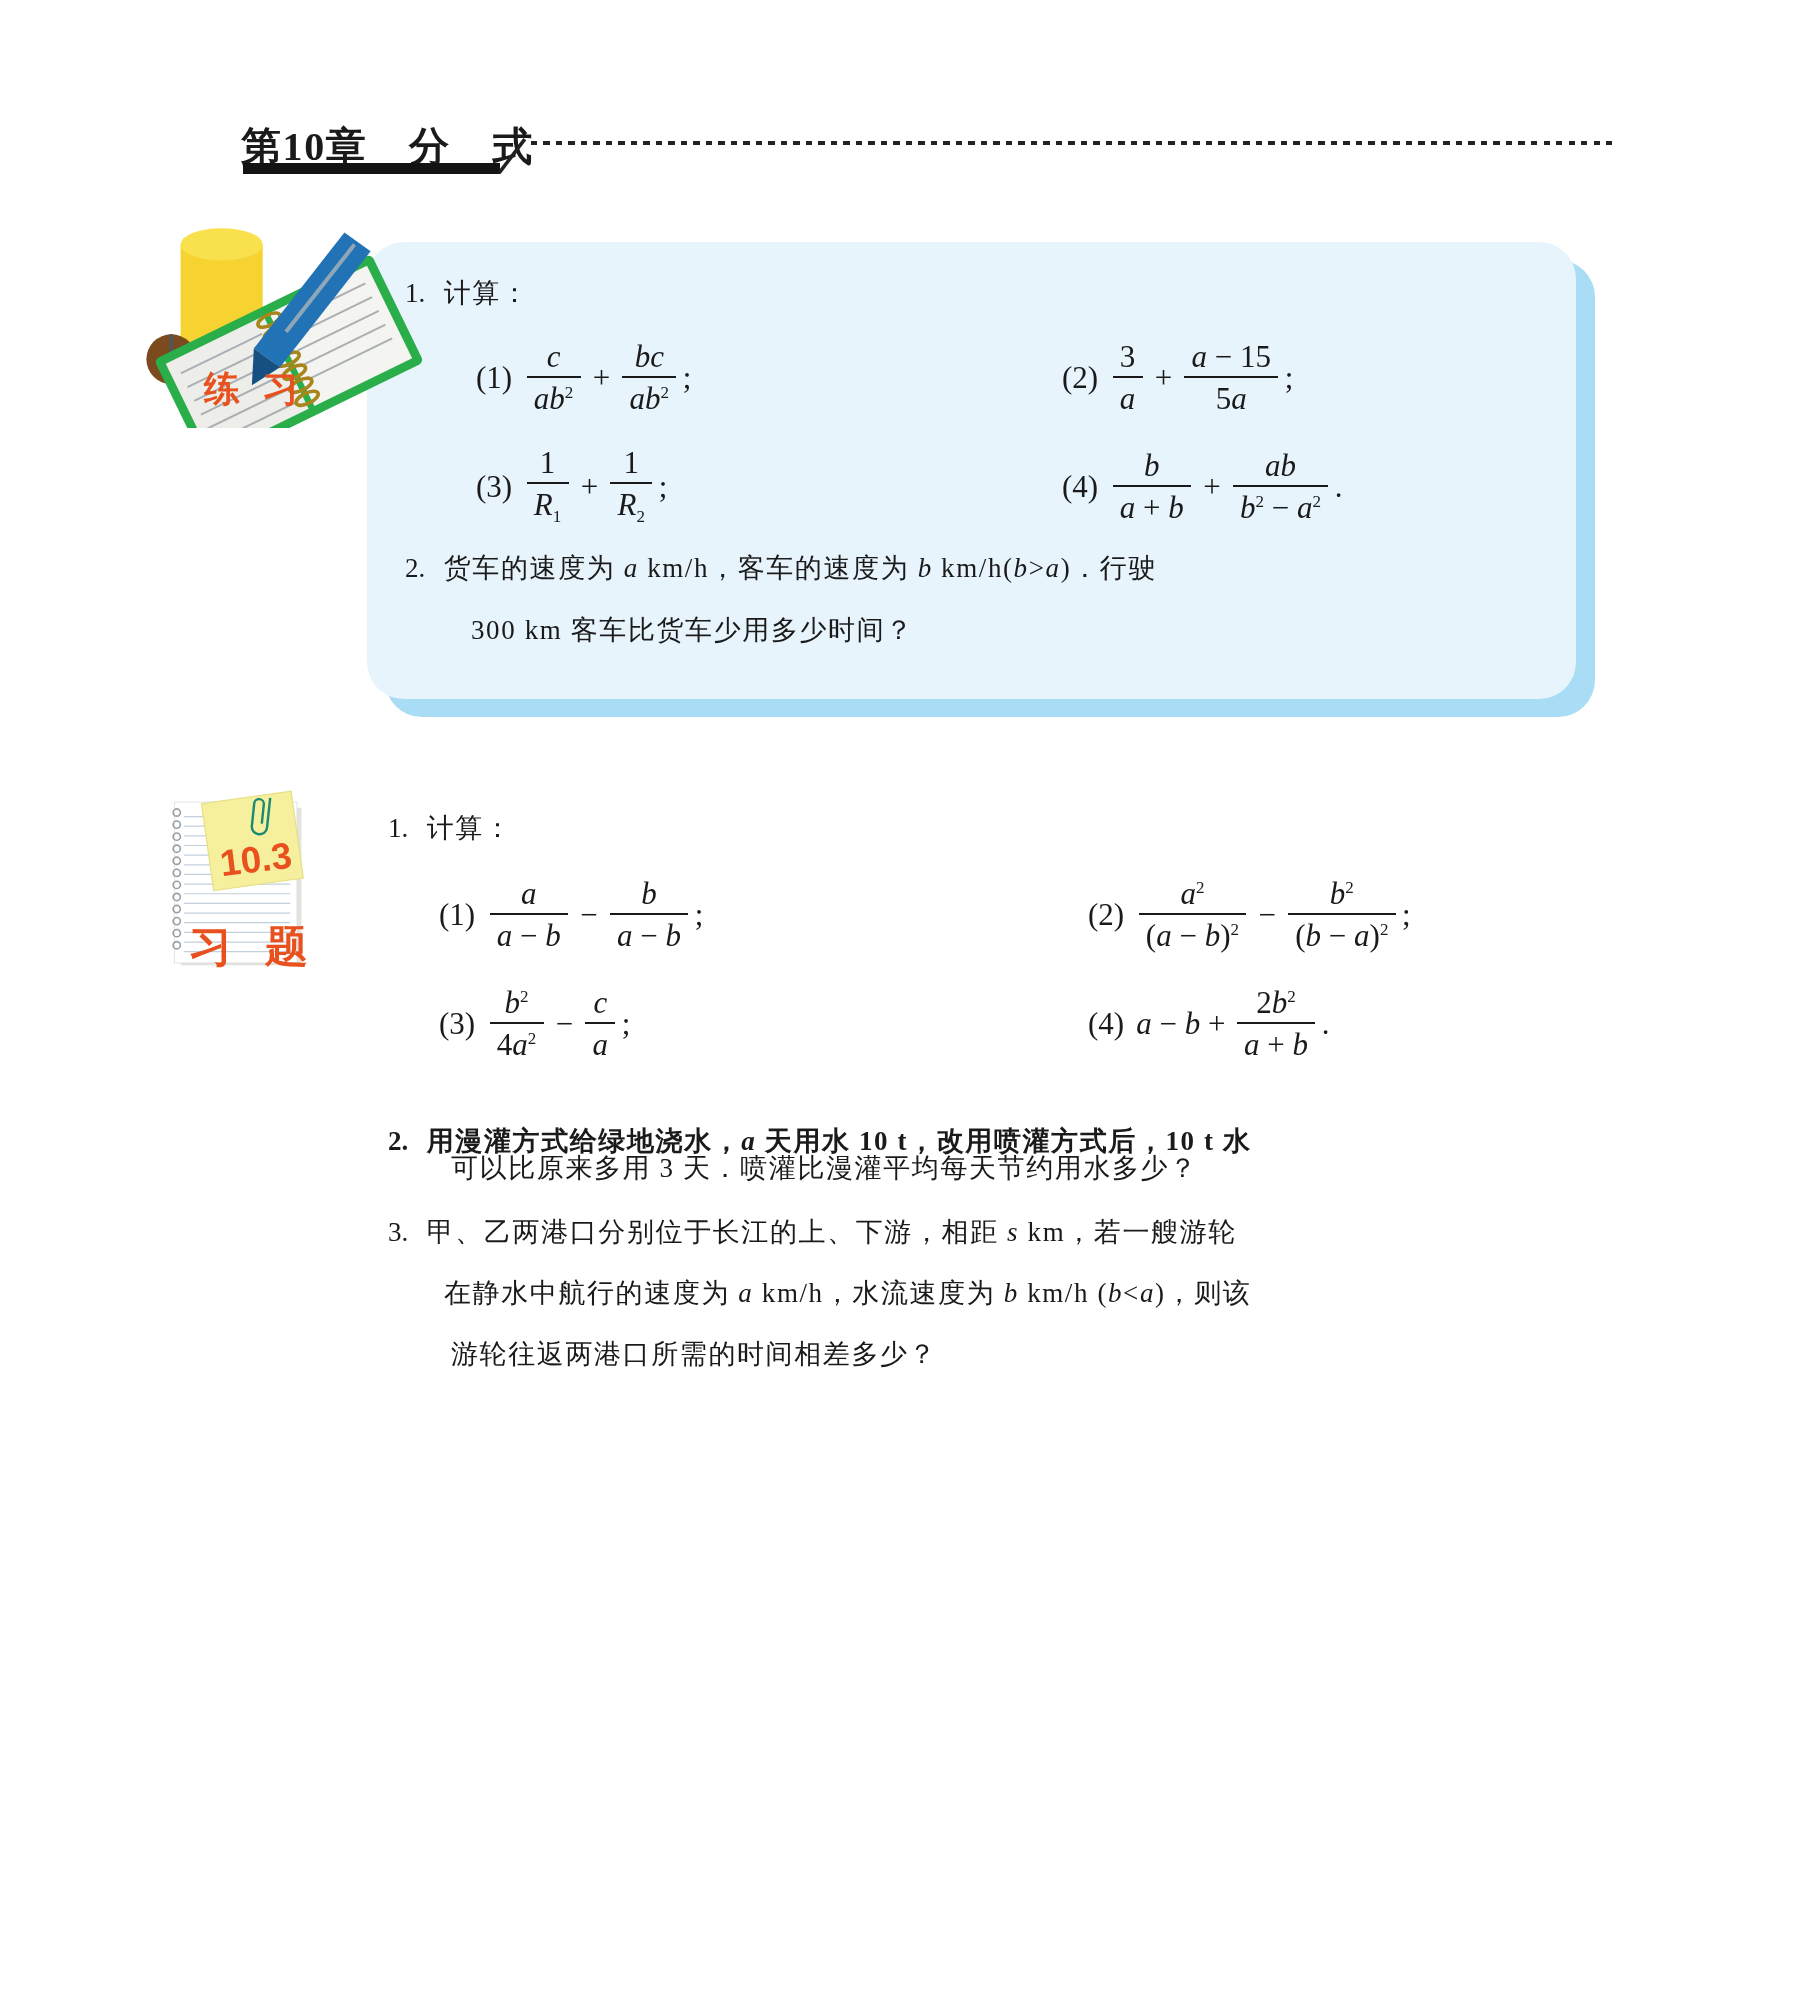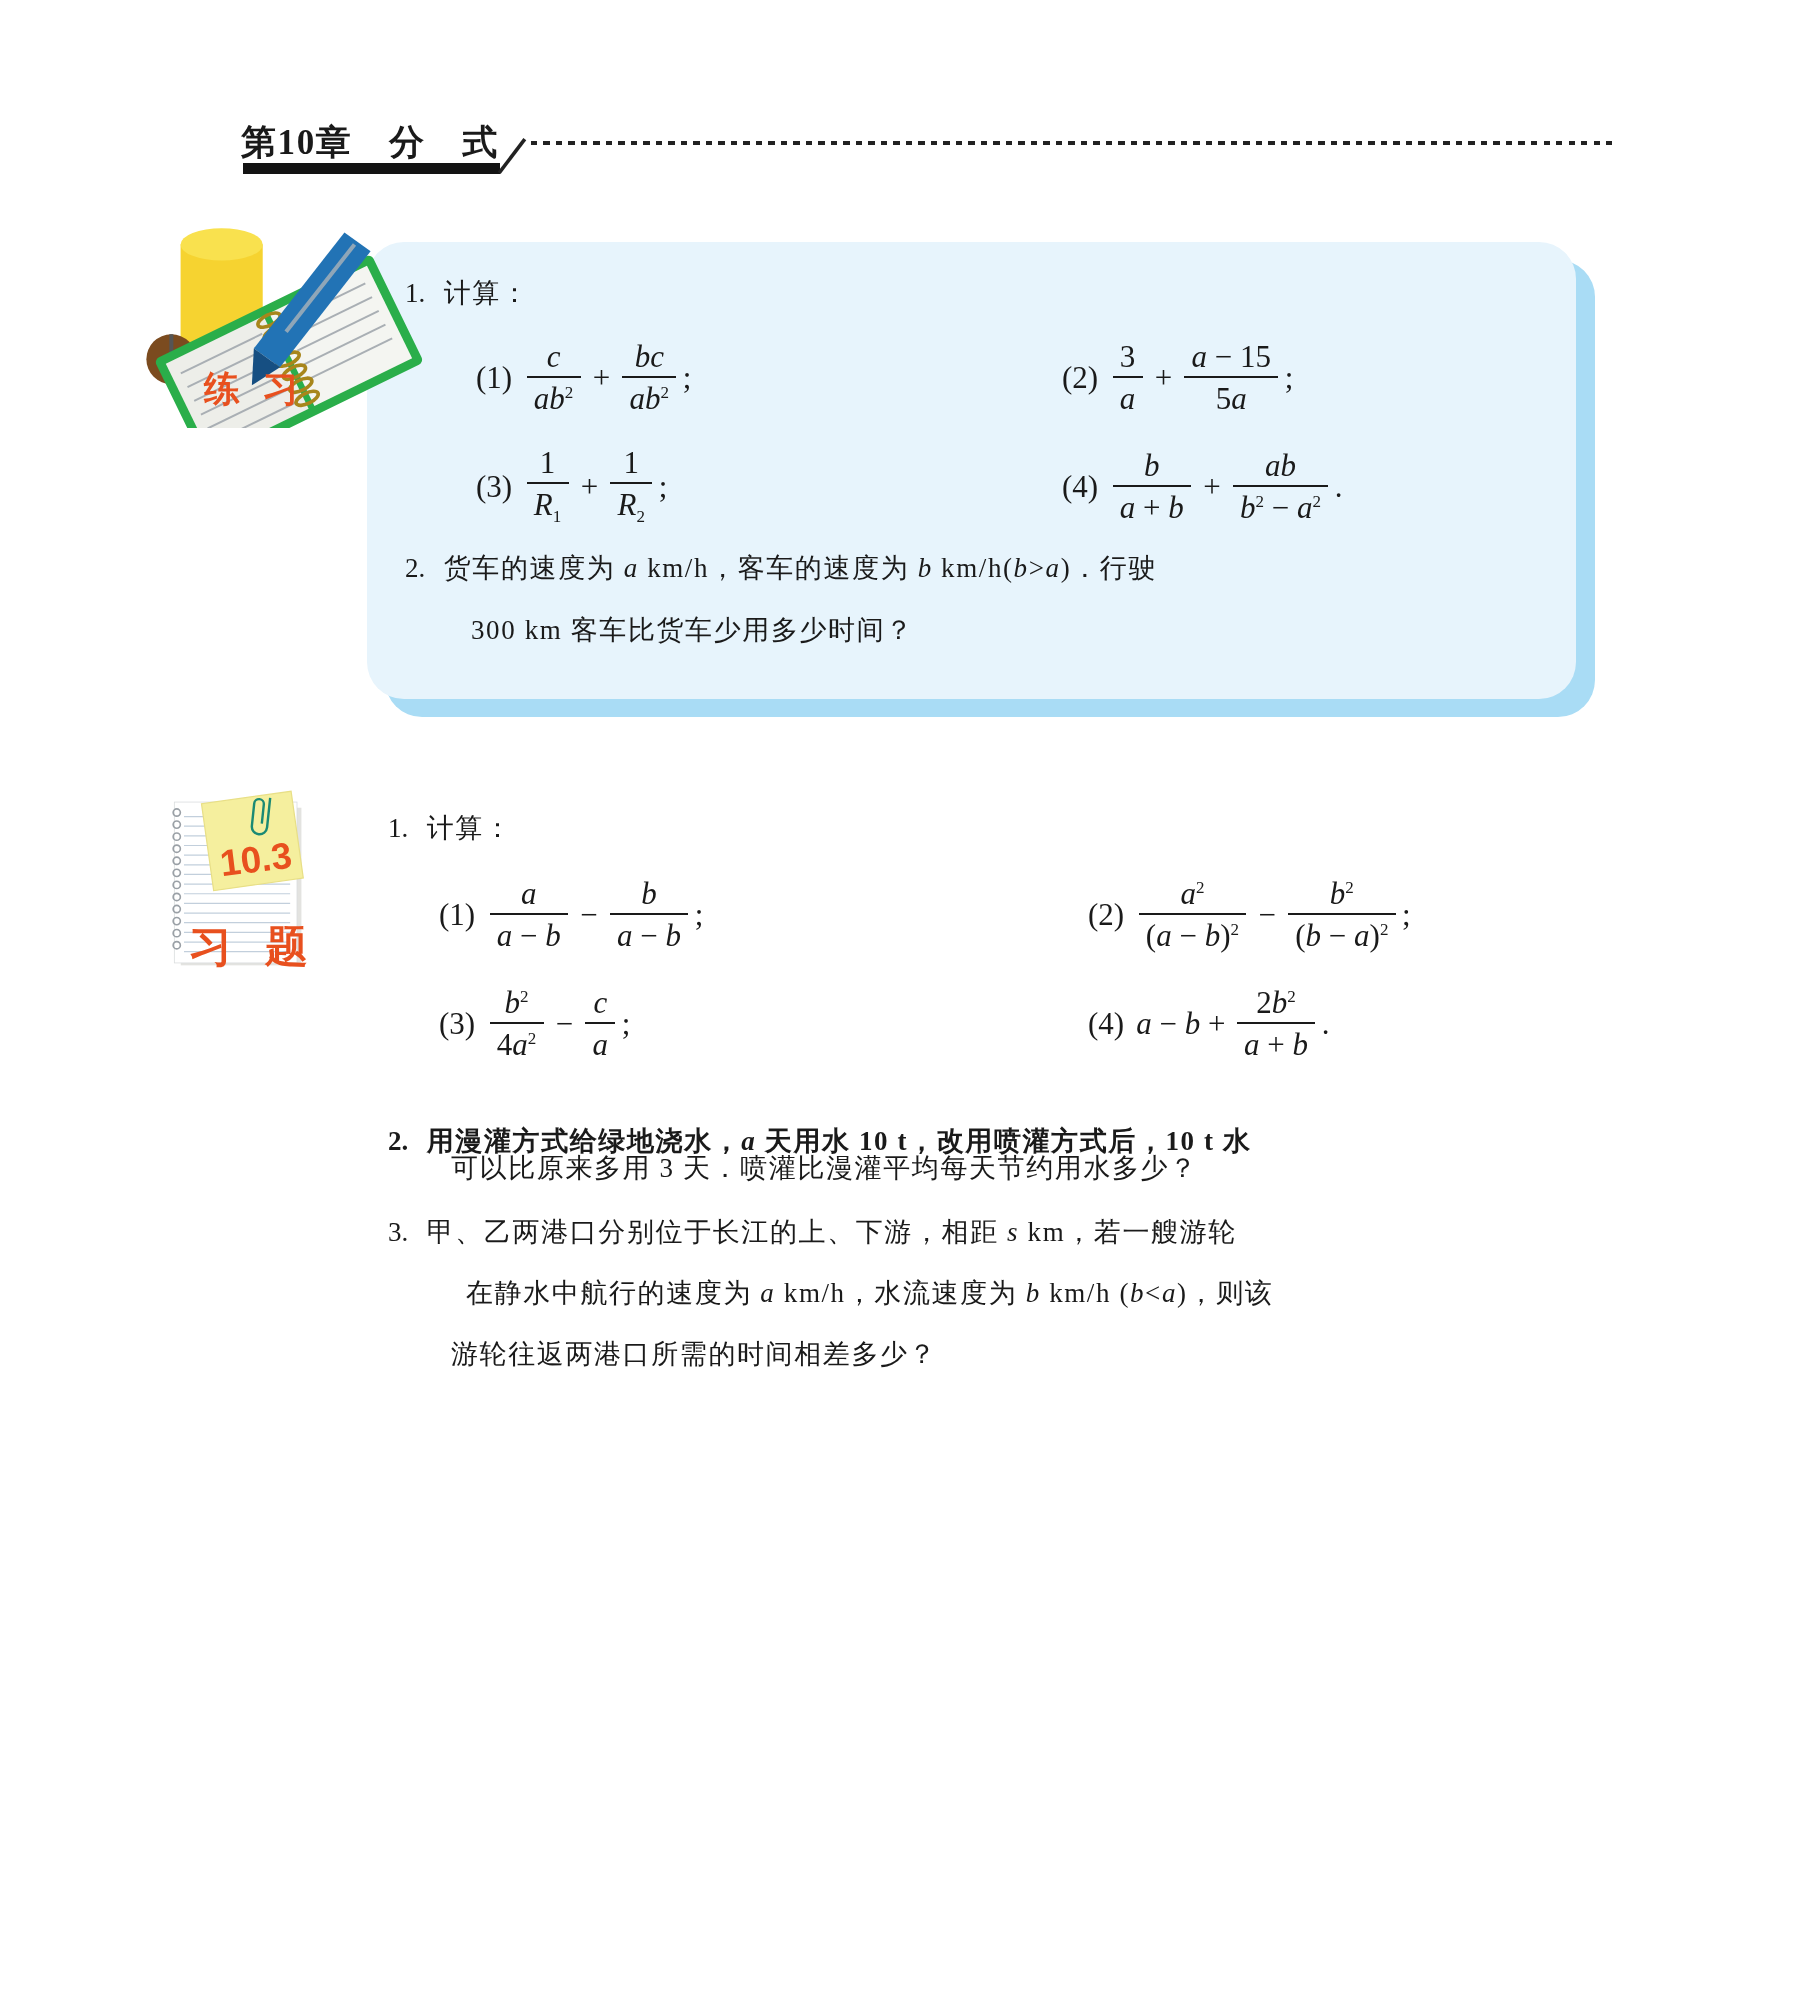--- a/index.html
+++ b/index.html
@@ -1,21 +1,21 @@
 <!DOCTYPE html>
 <html style="--box-fill: #E7F4FC; --box-shadow: #A9DCF5; --badge-orange: #E8501E; --bar-black: #131313; --page-green-dark: #00A550; --page-green-light: #A3CF92; --notebook-green: #2AAE4A; --pen-blue: #2273B5; --cylinder-yellow: #F6D330; --sticky-yellow: #F5EF9E; --paperclip-teal: #1B8A74;font-size:6.4px"><head>
 <meta charset="utf-8">
 <style>
   html,body{margin:0;padding:0;background:#ffffff;}
   body{position:relative;width:1818px;height:2532px;overflow:hidden;
        font-family:"Liberation Serif","DejaVu Serif",serif;color:#1a1a1a;}
   .abs{position:absolute;}
 
   
-  .chapter-title{font-size:35px;font-weight:700;letter-spacing:1.6px;white-space:nowrap;}
+  .chapter-title{font-size:40px;font-weight:700;letter-spacing:1.6px;white-space:nowrap;}
   .chapter-bar{background:var(--bar-black,#131313);}
   .dashes{height:3.6px;background:repeating-linear-gradient(90deg,#222 0 6.4px,transparent 6.4px 12.5px);}
 
   
   .panel-shadow{background:var(--box-shadow,#A9DCF5);border-radius:37px;}
   .panel{background:var(--box-fill,#E7F4FC);border-radius:37px;}
 
   
   .tline{position:absolute;white-space:nowrap;font-size:27px;letter-spacing:1.6px;line-height:1.15;}
   .inum{display:inline-block;margin-right:18.5px;letter-spacing:0;}
@@ -251,15 +251,15 @@
   </div>
 
 <div class="tline" style="left:388px;top:1126px;font-weight:bold;">
   <span class="inum">2.</span><span>用漫灌方式给绿地浇水，<i>a</i> 天用水 10 t，改用喷灌方式后，10 t 水</span>
 </div>
 <div class="tline" style="left:451px;top:1153px;">可以比原来多用 3 天．喷灌比漫灌平均每天节约用水多少？</div>
 
 <div class="tline" style="left:388px;top:1217px;">
   <span class="inum">3.</span><span>甲、乙两港口分别位于长江的上、下游，相距 <i>s</i> km，若一艘游轮</span>
 </div>
-<div class="tline" style="left:466px;top:1278px;">在静水中航行的速度为 <i>a</i> km/h，水流速度为 <i>b</i> km/h (<i>b</i>&lt;<i>a</i>)，则该</div>
+<div class="tline" style="left:444px;top:1278px;">在静水中航行的速度为 <i>a</i> km/h，水流速度为 <i>b</i> km/h (<i>b</i>&lt;<i>a</i>)，则该</div>
 <div class="tline" style="left:451px;top:1339px;">游轮往返两港口所需的时间相差多少？</div>
 
 
 </body></html>

